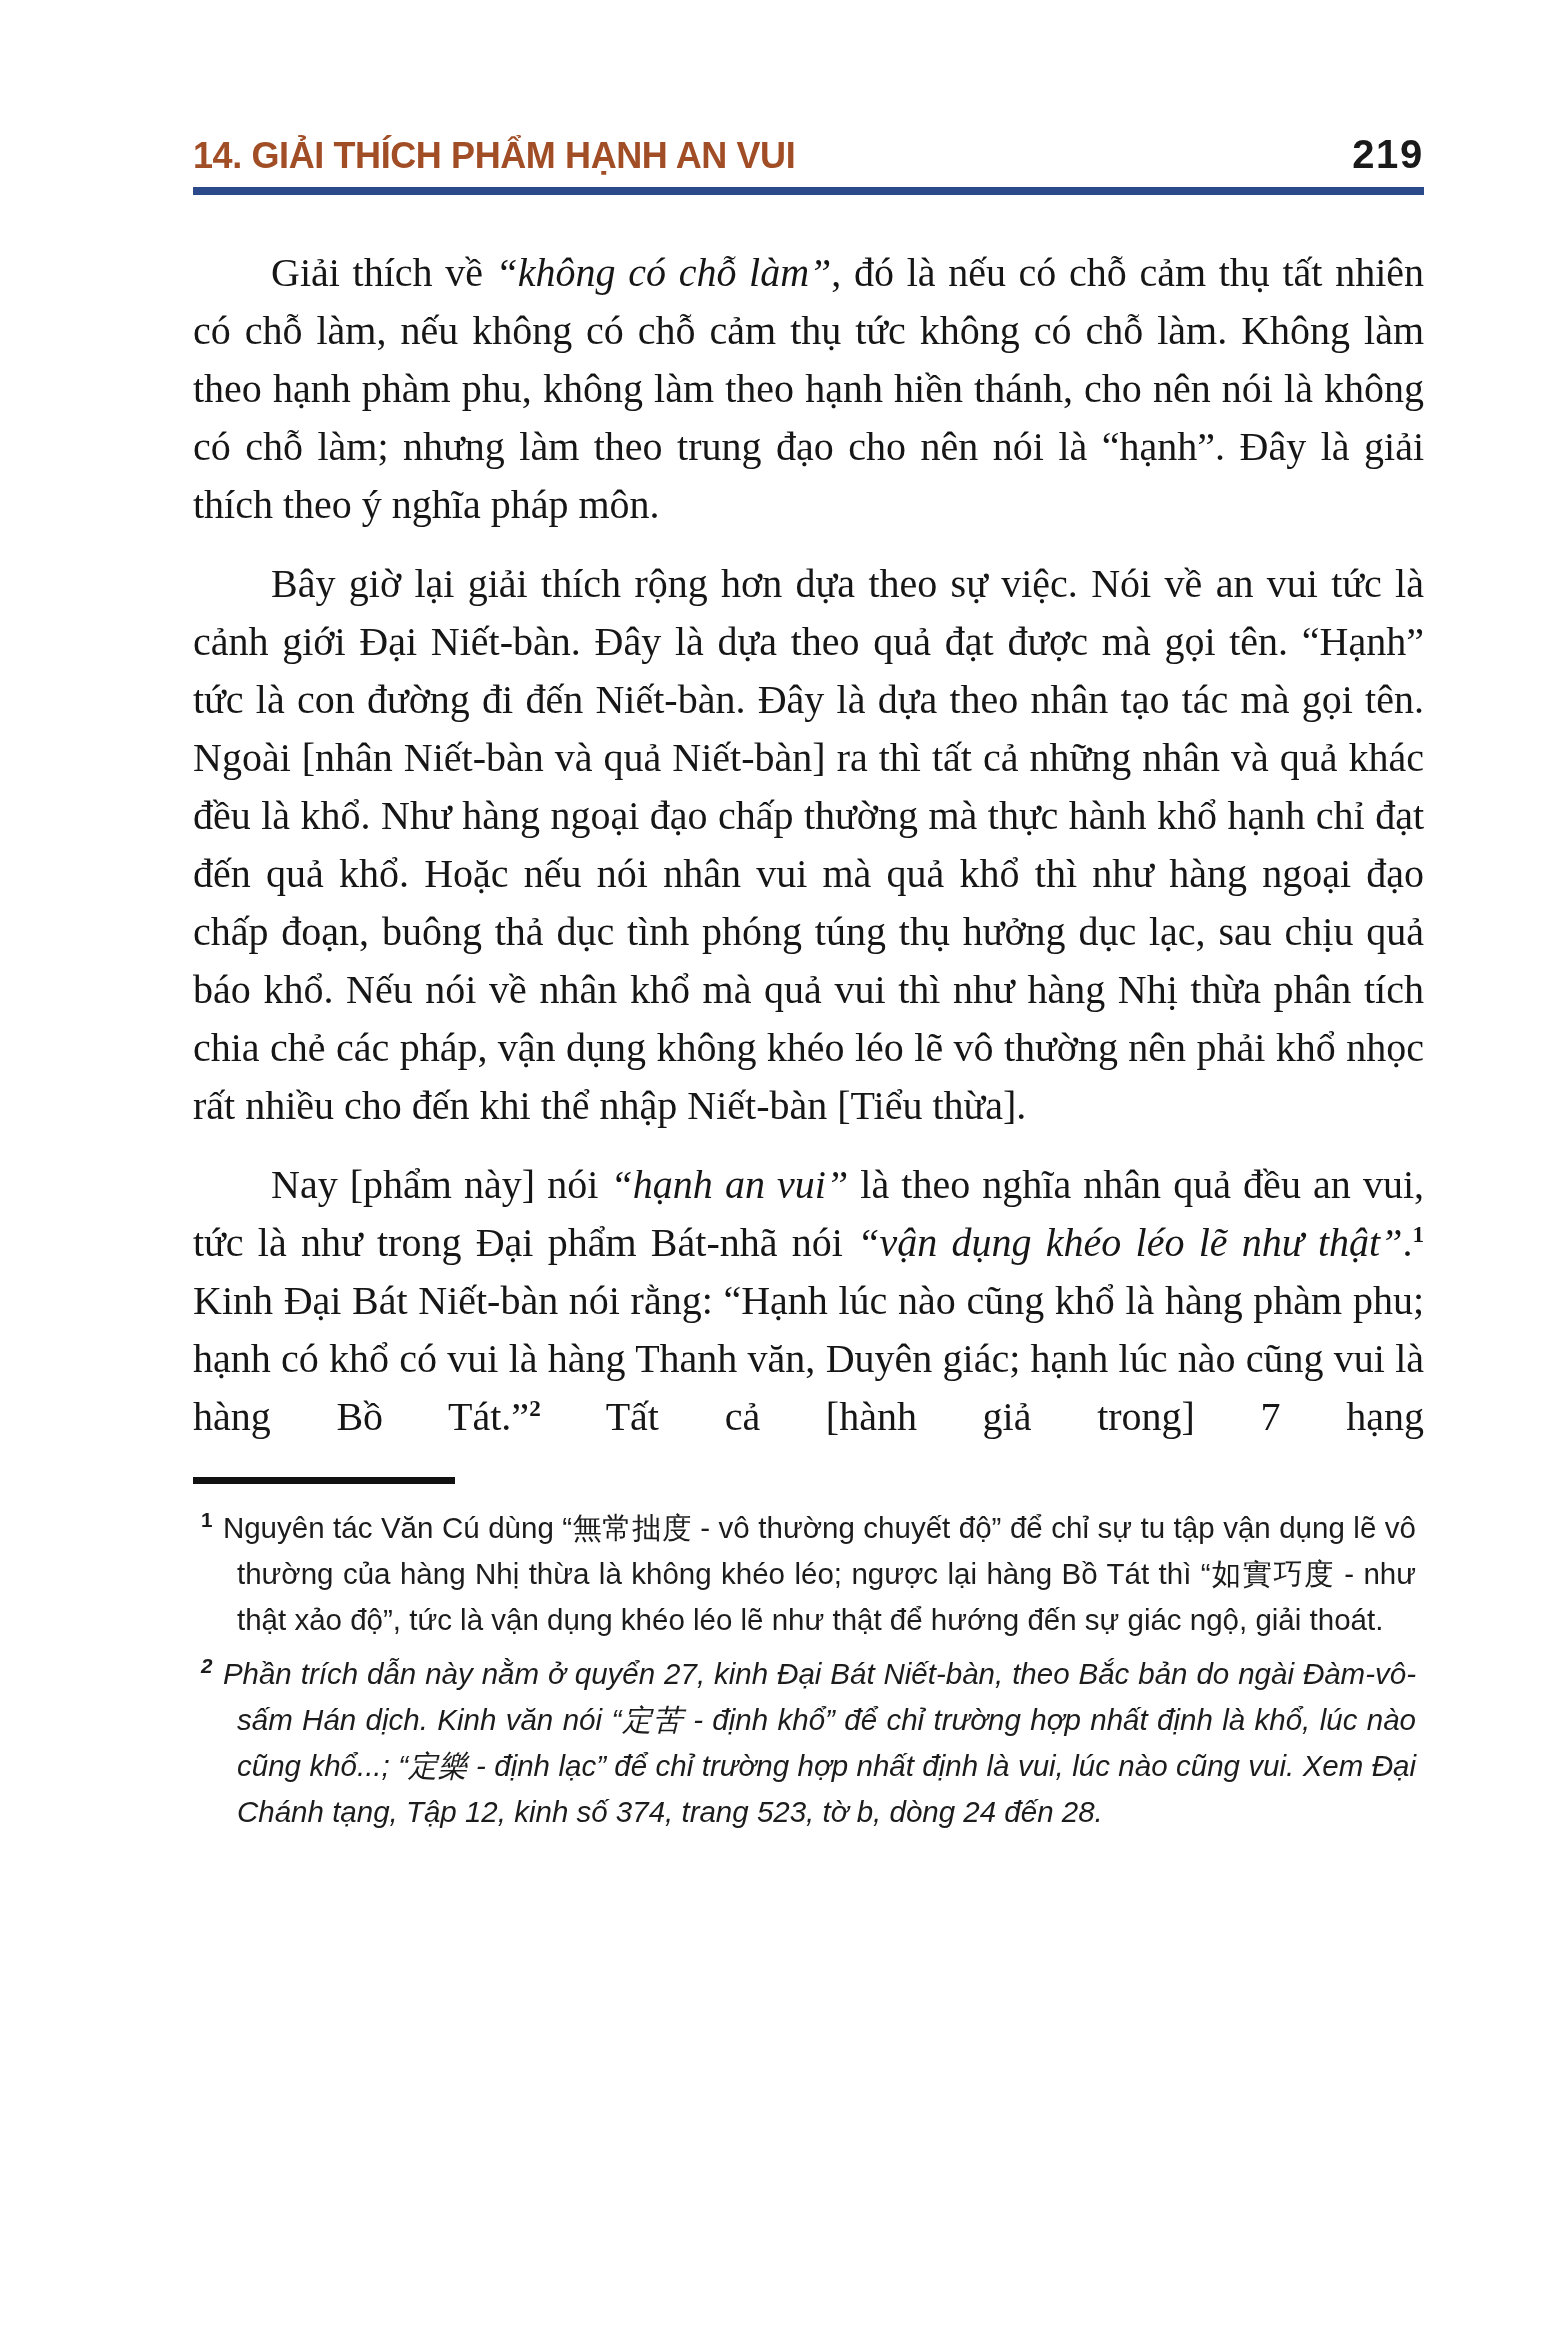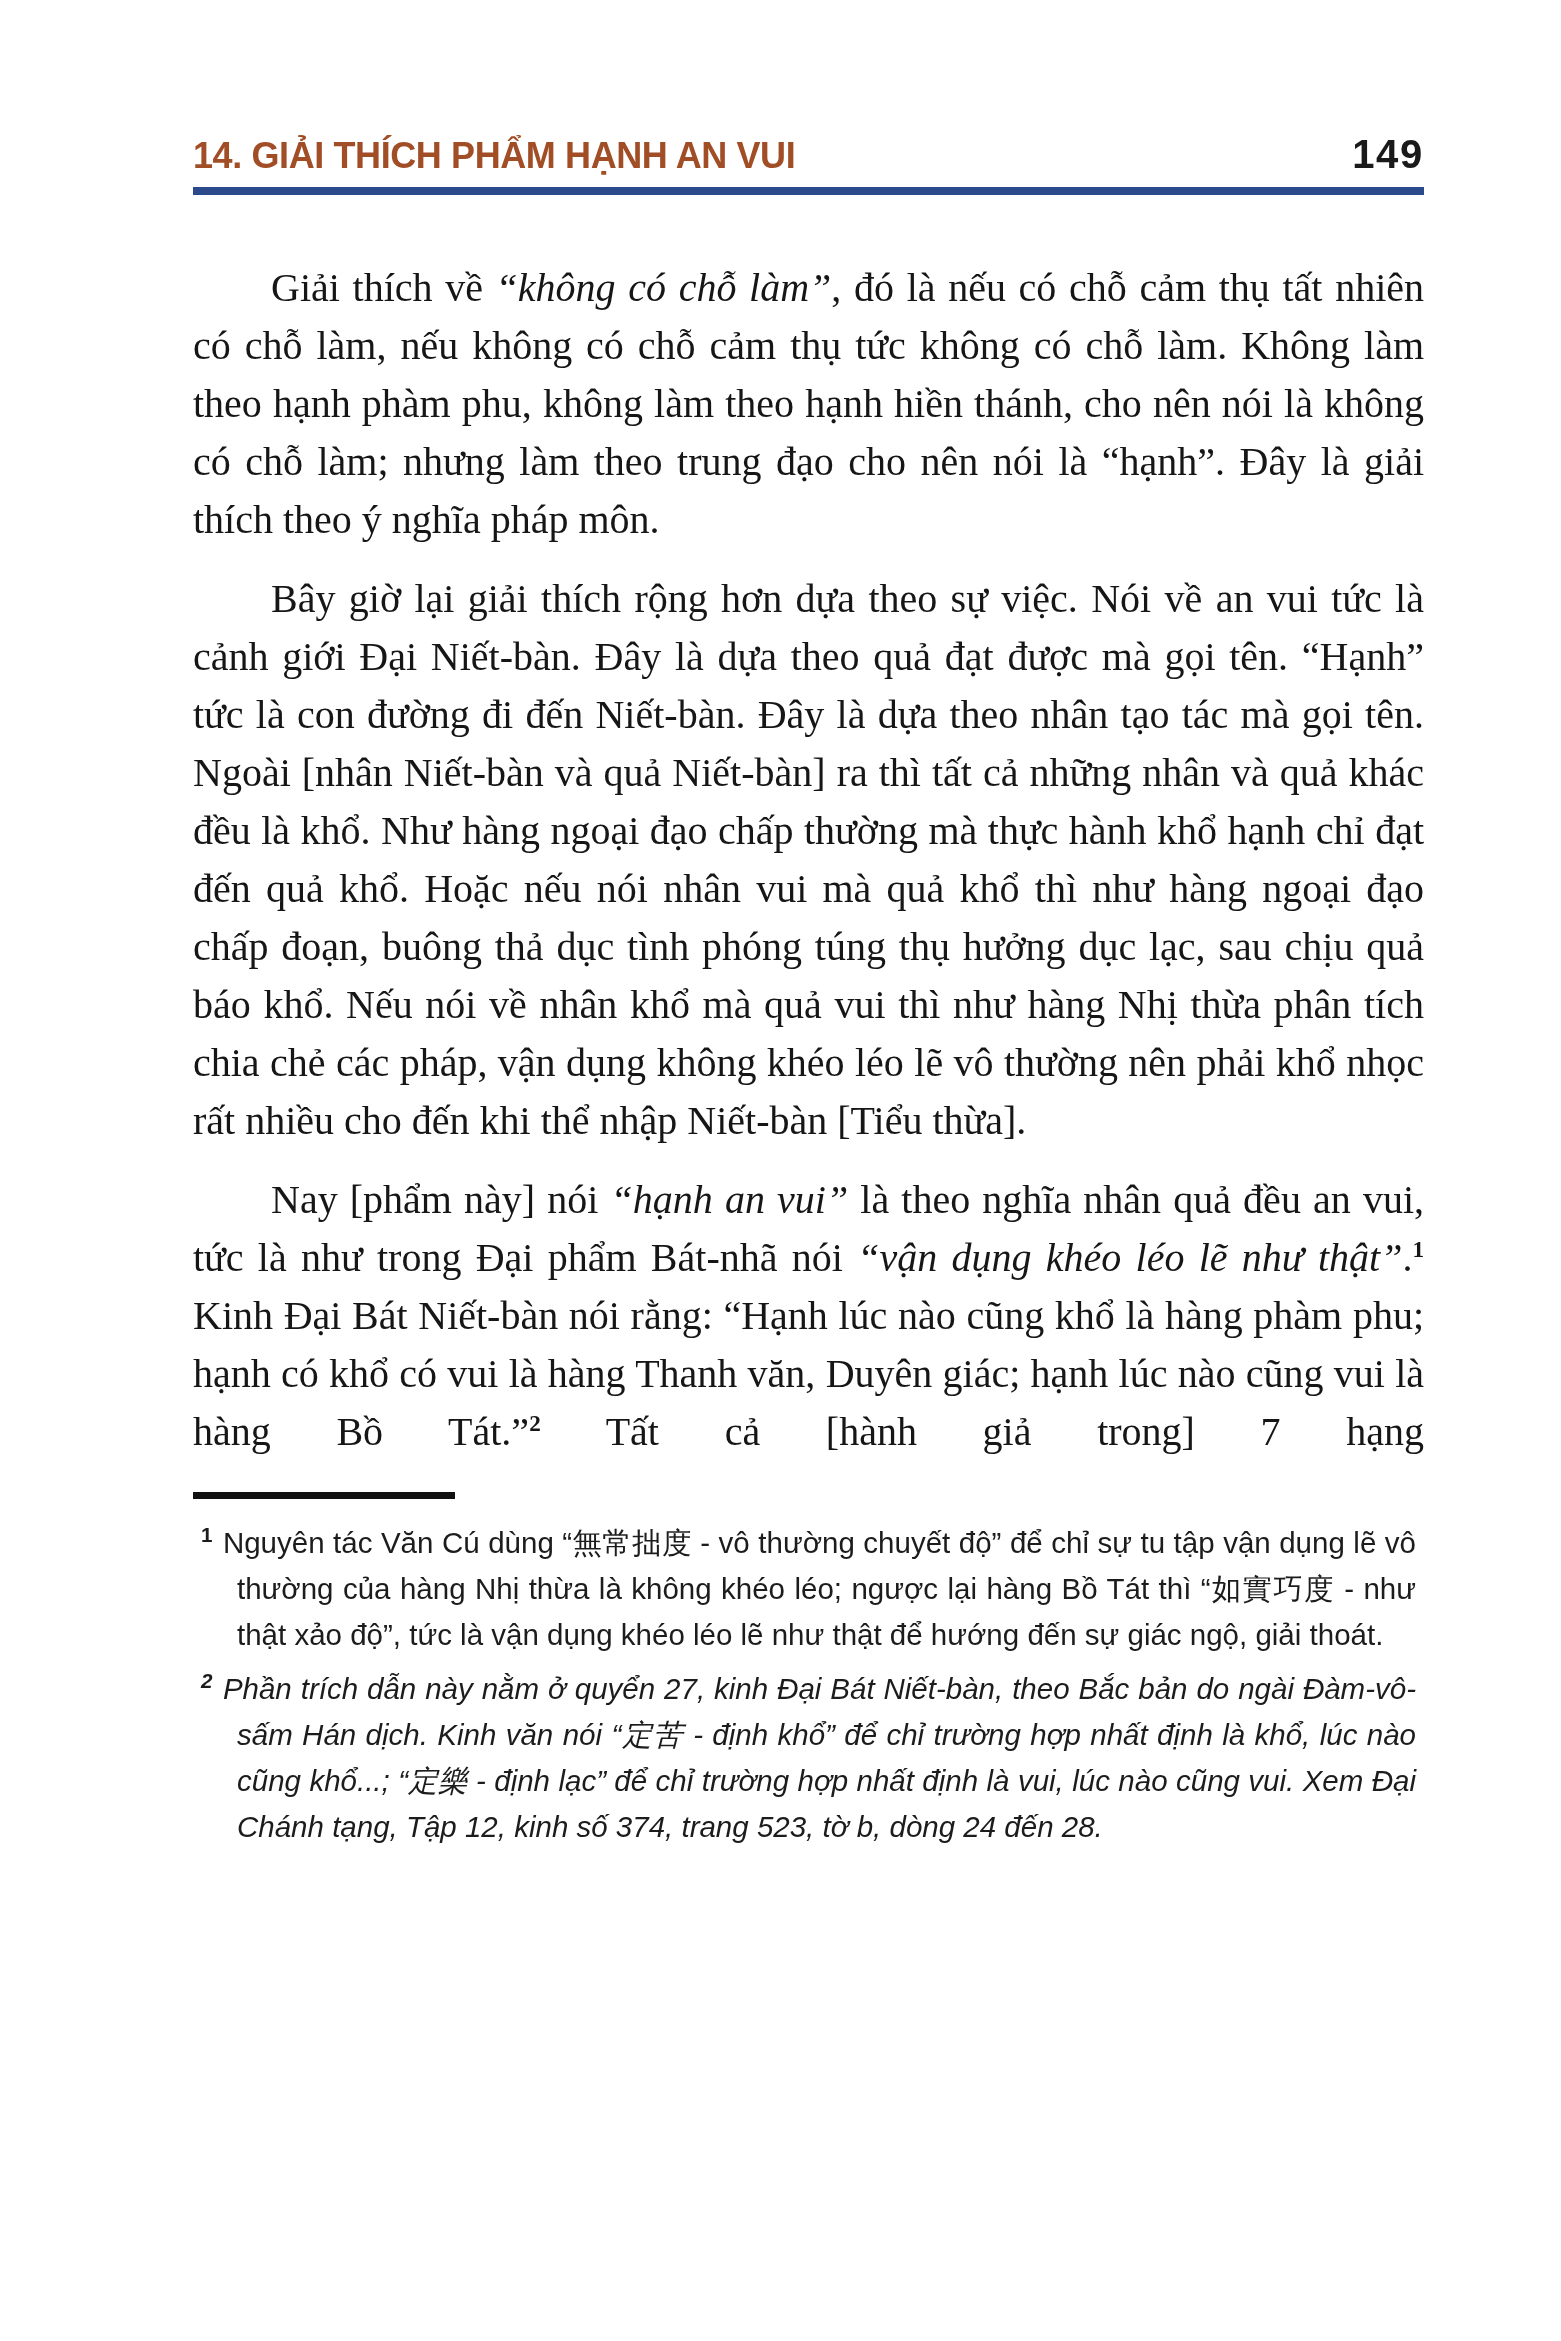--- a/index.html
+++ b/index.html
@@ -38,21 +38,21 @@
     letter-spacing: 1.7px;
     color: #1a1a1a;
   }
   .rule {
     margin-top: 10.4px;
     height: 7.8px;
     width: 100%;
     background: var(--rule-color, #2B4A8C);
   }
   .bodytext {
-    margin-top: 64px;
+    margin-top: 49px;
     font-size: 40px;
     line-height: 58px;
     text-align: justify;
   }
   .para {
     margin: 0;
     text-indent: 78px;
   }
   .para + .para {
     margin-top: 21px;
@@ -98,21 +98,21 @@
     padding-right: 10.4px;
   }
 </style>
 </head>
 <body>
 
 <div class="page">
 
   <div class="header">
     <span class="chapter">14. GIẢI THÍCH PHẨM HẠNH AN VUI</span>
-    <span class="pagenum">149</span>
+    <span class="pagenum">219</span>
   </div>
 
   <div class="rule"></div>
 
   <div class="bodytext">
     <p class="para"><span>Giải thích về </span><span class="italic">“không có chỗ làm”</span><span>, đó là nếu có chỗ cảm thụ tất nhiên có chỗ làm, nếu không có chỗ cảm thụ tức không có chỗ làm. Không làm theo hạnh phàm phu, không làm theo hạnh hiền thánh, cho nên nói là không có chỗ làm; nhưng làm theo trung đạo cho nên nói là “hạnh”. Đây là giải thích theo ý nghĩa pháp môn.</span></p>
     <p class="para"><span>Bây giờ lại giải thích rộng hơn dựa theo sự việc. Nói về an vui tức là cảnh giới Đại Niết-bàn. Đây là dựa theo quả đạt được mà gọi tên. “Hạnh” tức là con đường đi đến Niết-bàn. Đây là dựa theo nhân tạo tác mà gọi tên. Ngoài [nhân Niết-bàn và quả Niết-bàn] ra thì tất cả những nhân và quả khác đều là khổ. Như hàng ngoại đạo chấp thường mà thực hành khổ hạnh chỉ đạt đến quả khổ. Hoặc nếu nói nhân vui mà quả khổ thì như hàng ngoại đạo chấp đoạn, buông thả dục tình phóng túng thụ hưởng dục lạc, sau chịu quả báo khổ. Nếu nói về nhân khổ mà quả vui thì như hàng Nhị thừa phân tích chia chẻ các pháp, vận dụng không khéo léo lẽ vô thường nên phải khổ nhọc rất nhiều cho đến khi thể nhập Niết-bàn [Tiểu thừa].</span></p>
     <p class="para justify-last"><span>Nay [phẩm này] nói </span><span class="italic">“hạnh an vui”</span><span> là theo nghĩa nhân quả đều an vui, tức là như trong Đại phẩm Bát-nhã nói </span><span class="italic">“vận dụng khéo léo lẽ như thật”</span><span>.</span><sup class="fn-ref">1</sup><span> Kinh Đại Bát Niết-bàn nói rằng: “Hạnh lúc nào cũng khổ là hàng phàm phu; hạnh có khổ có vui là hàng Thanh văn, Duyên giác; hạnh lúc nào cũng vui là hàng Bồ Tát.”</span><sup class="fn-ref">2</sup><span> Tất cả [hành giả trong] 7 hạng</span></p>
   </div>
 

